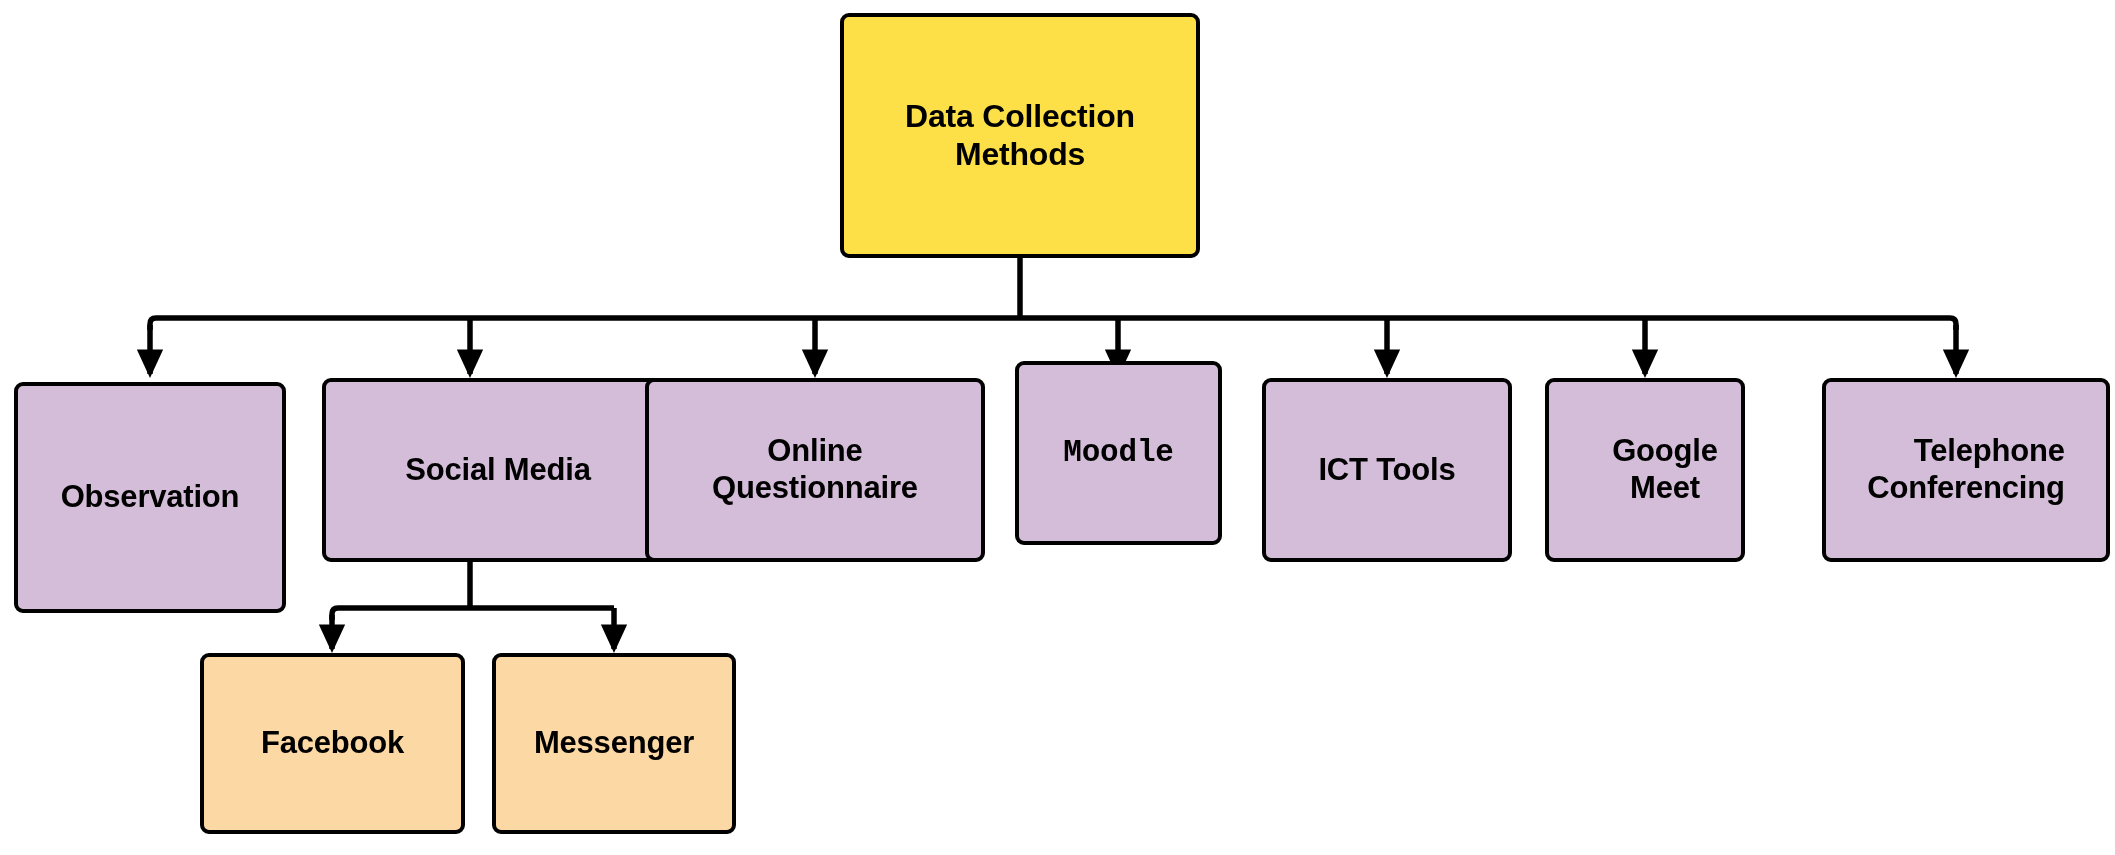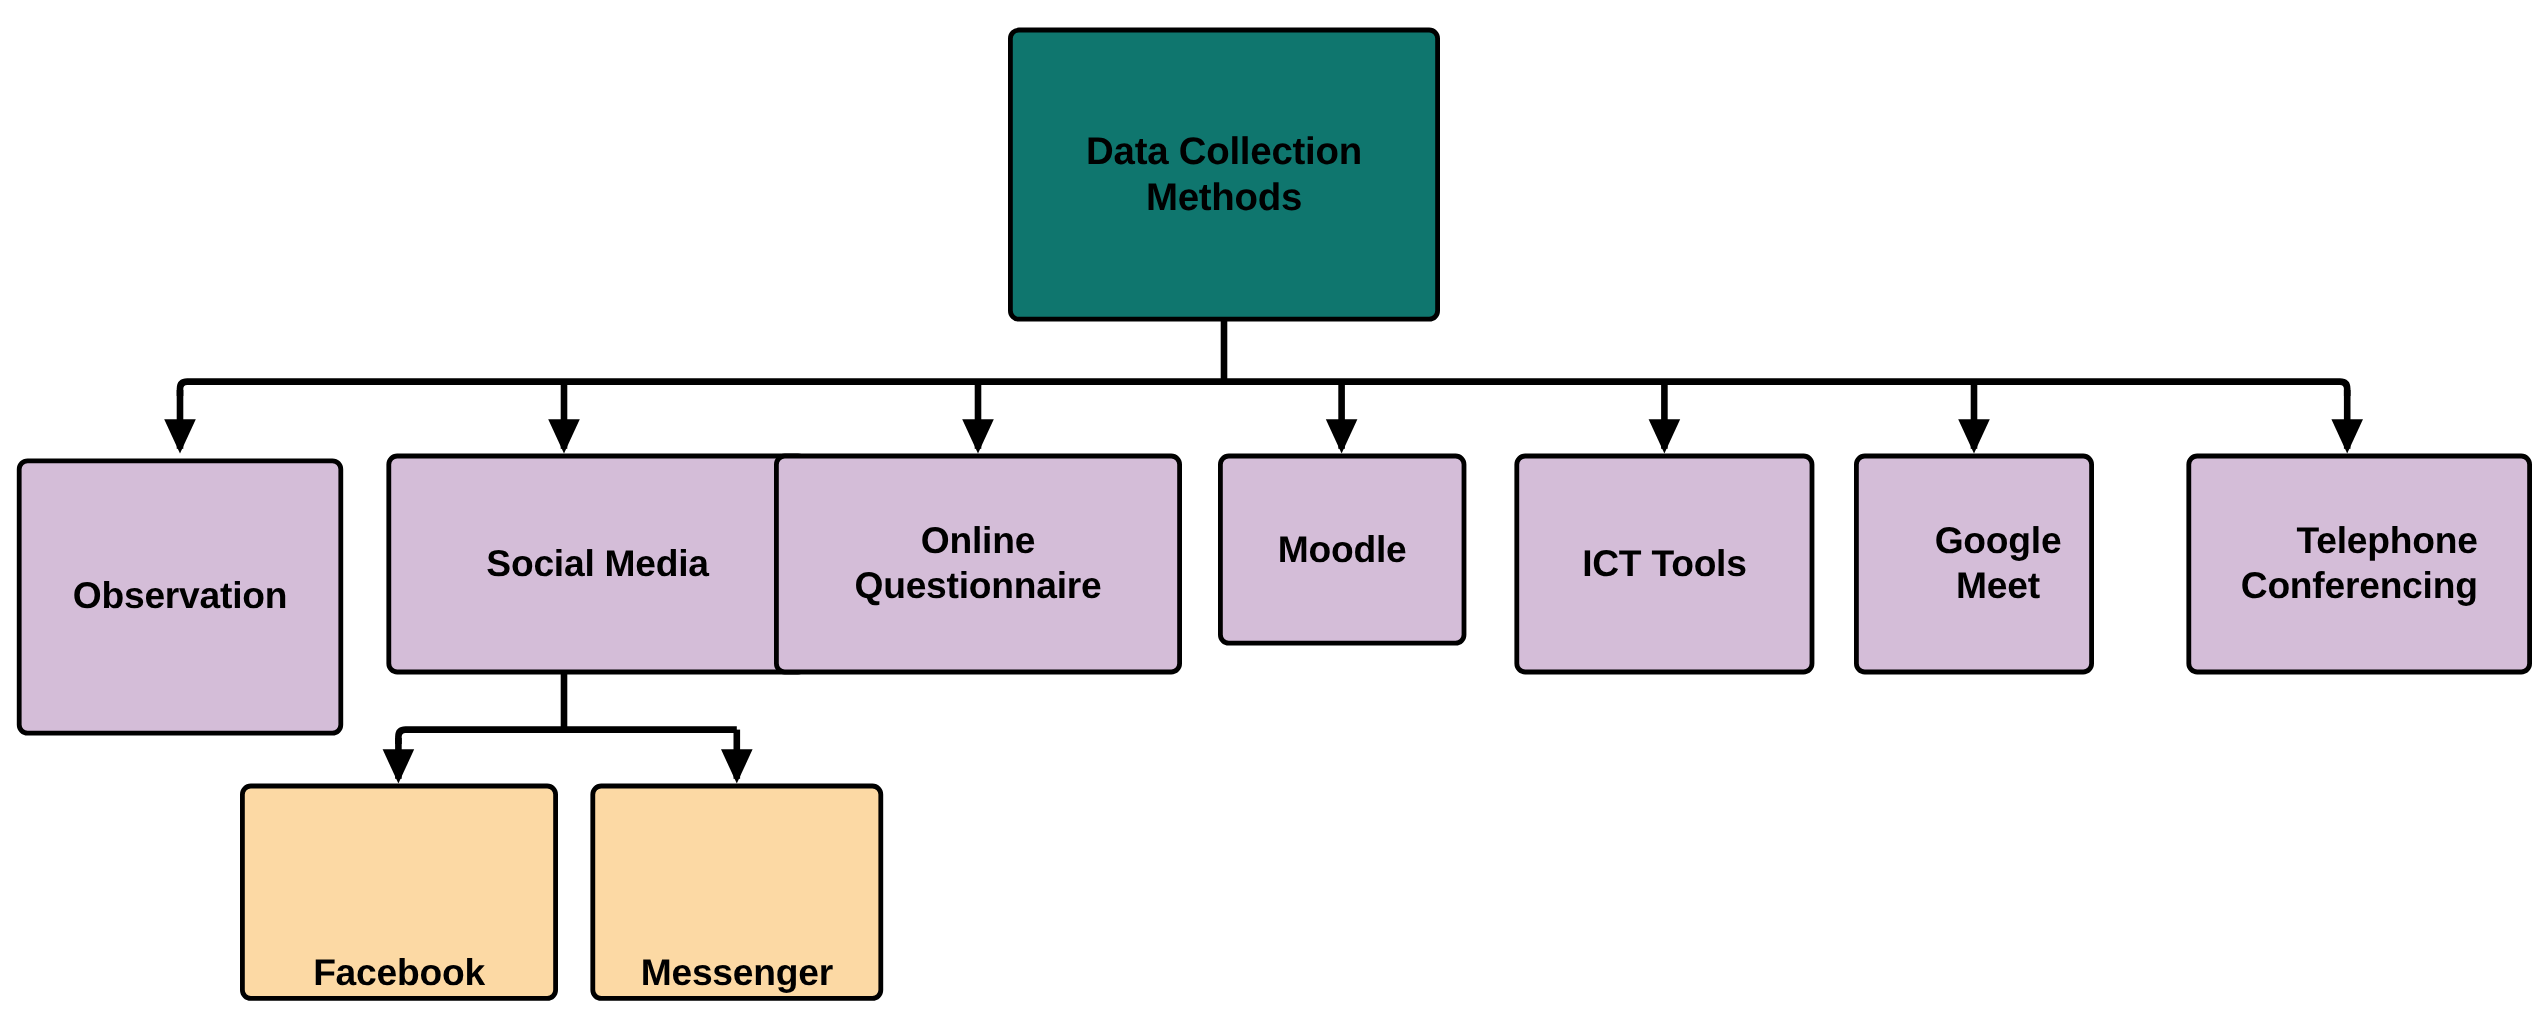--- a/index.html
+++ b/index.html
@@ -41,32 +41,30 @@
     line-height: 1.18;
     letter-spacing: -0.2px;
     z-index: 2;
   }
   .node-label {
     display: block;
     white-space: pre-line;
     padding: 0 8px;
   }
   .root-node {
-    background: #0f766e;
+    background: #fde047;
     font-size: 32px;
-    margin-top: 10px;
   }
   .method-node {
     background: #d4bdd8;
     font-size: 31px;
   }
   .channel-node {
     background: #fcd9a4;
     font-size: 31px;
-    align-items: flex-end;
   }
 </style>
 </head>
 <body>
 
 <div id="canvas">
 
   <svg id="edges" viewBox="0 0 2115 855" width="2115" height="855" xmlns="http://www.w3.org/2000/svg">
     <defs>
       <marker id="arrowhead" viewBox="0 0 10 10" refX="8.6" refY="5" markerWidth="5.2" markerHeight="5.2" orient="auto-start-reverse">
@@ -106,21 +104,21 @@
 
   <div class="node method-node" style="left:322px; top:378px; width:352px; height:184px;">
     <span class="node-label">Social Media</span>
   </div>
 
   <div class="node method-node" style="left:645px; top:378px; width:340px; height:184px;">
     <span class="node-label">Online
 Questionnaire</span>
   </div>
 
-  <div class="node method-node" style="left:1015px; top:378px; width:207px; height:160px;">
+  <div class="node method-node" style="left:1015px; top:361px; width:207px; height:184px;font-family:Liberation Mono, monospace;">
     <span class="node-label">Moodle</span>
   </div>
 
   <div class="node method-node" style="left:1262px; top:378px; width:250px; height:184px;">
     <span class="node-label">ICT Tools</span>
   </div>
 
   <div class="node method-node" style="left:1545px; top:378px; width:200px; height:184px;padding-left:40px;">
     <span class="node-label">Google
 Meet</span>

